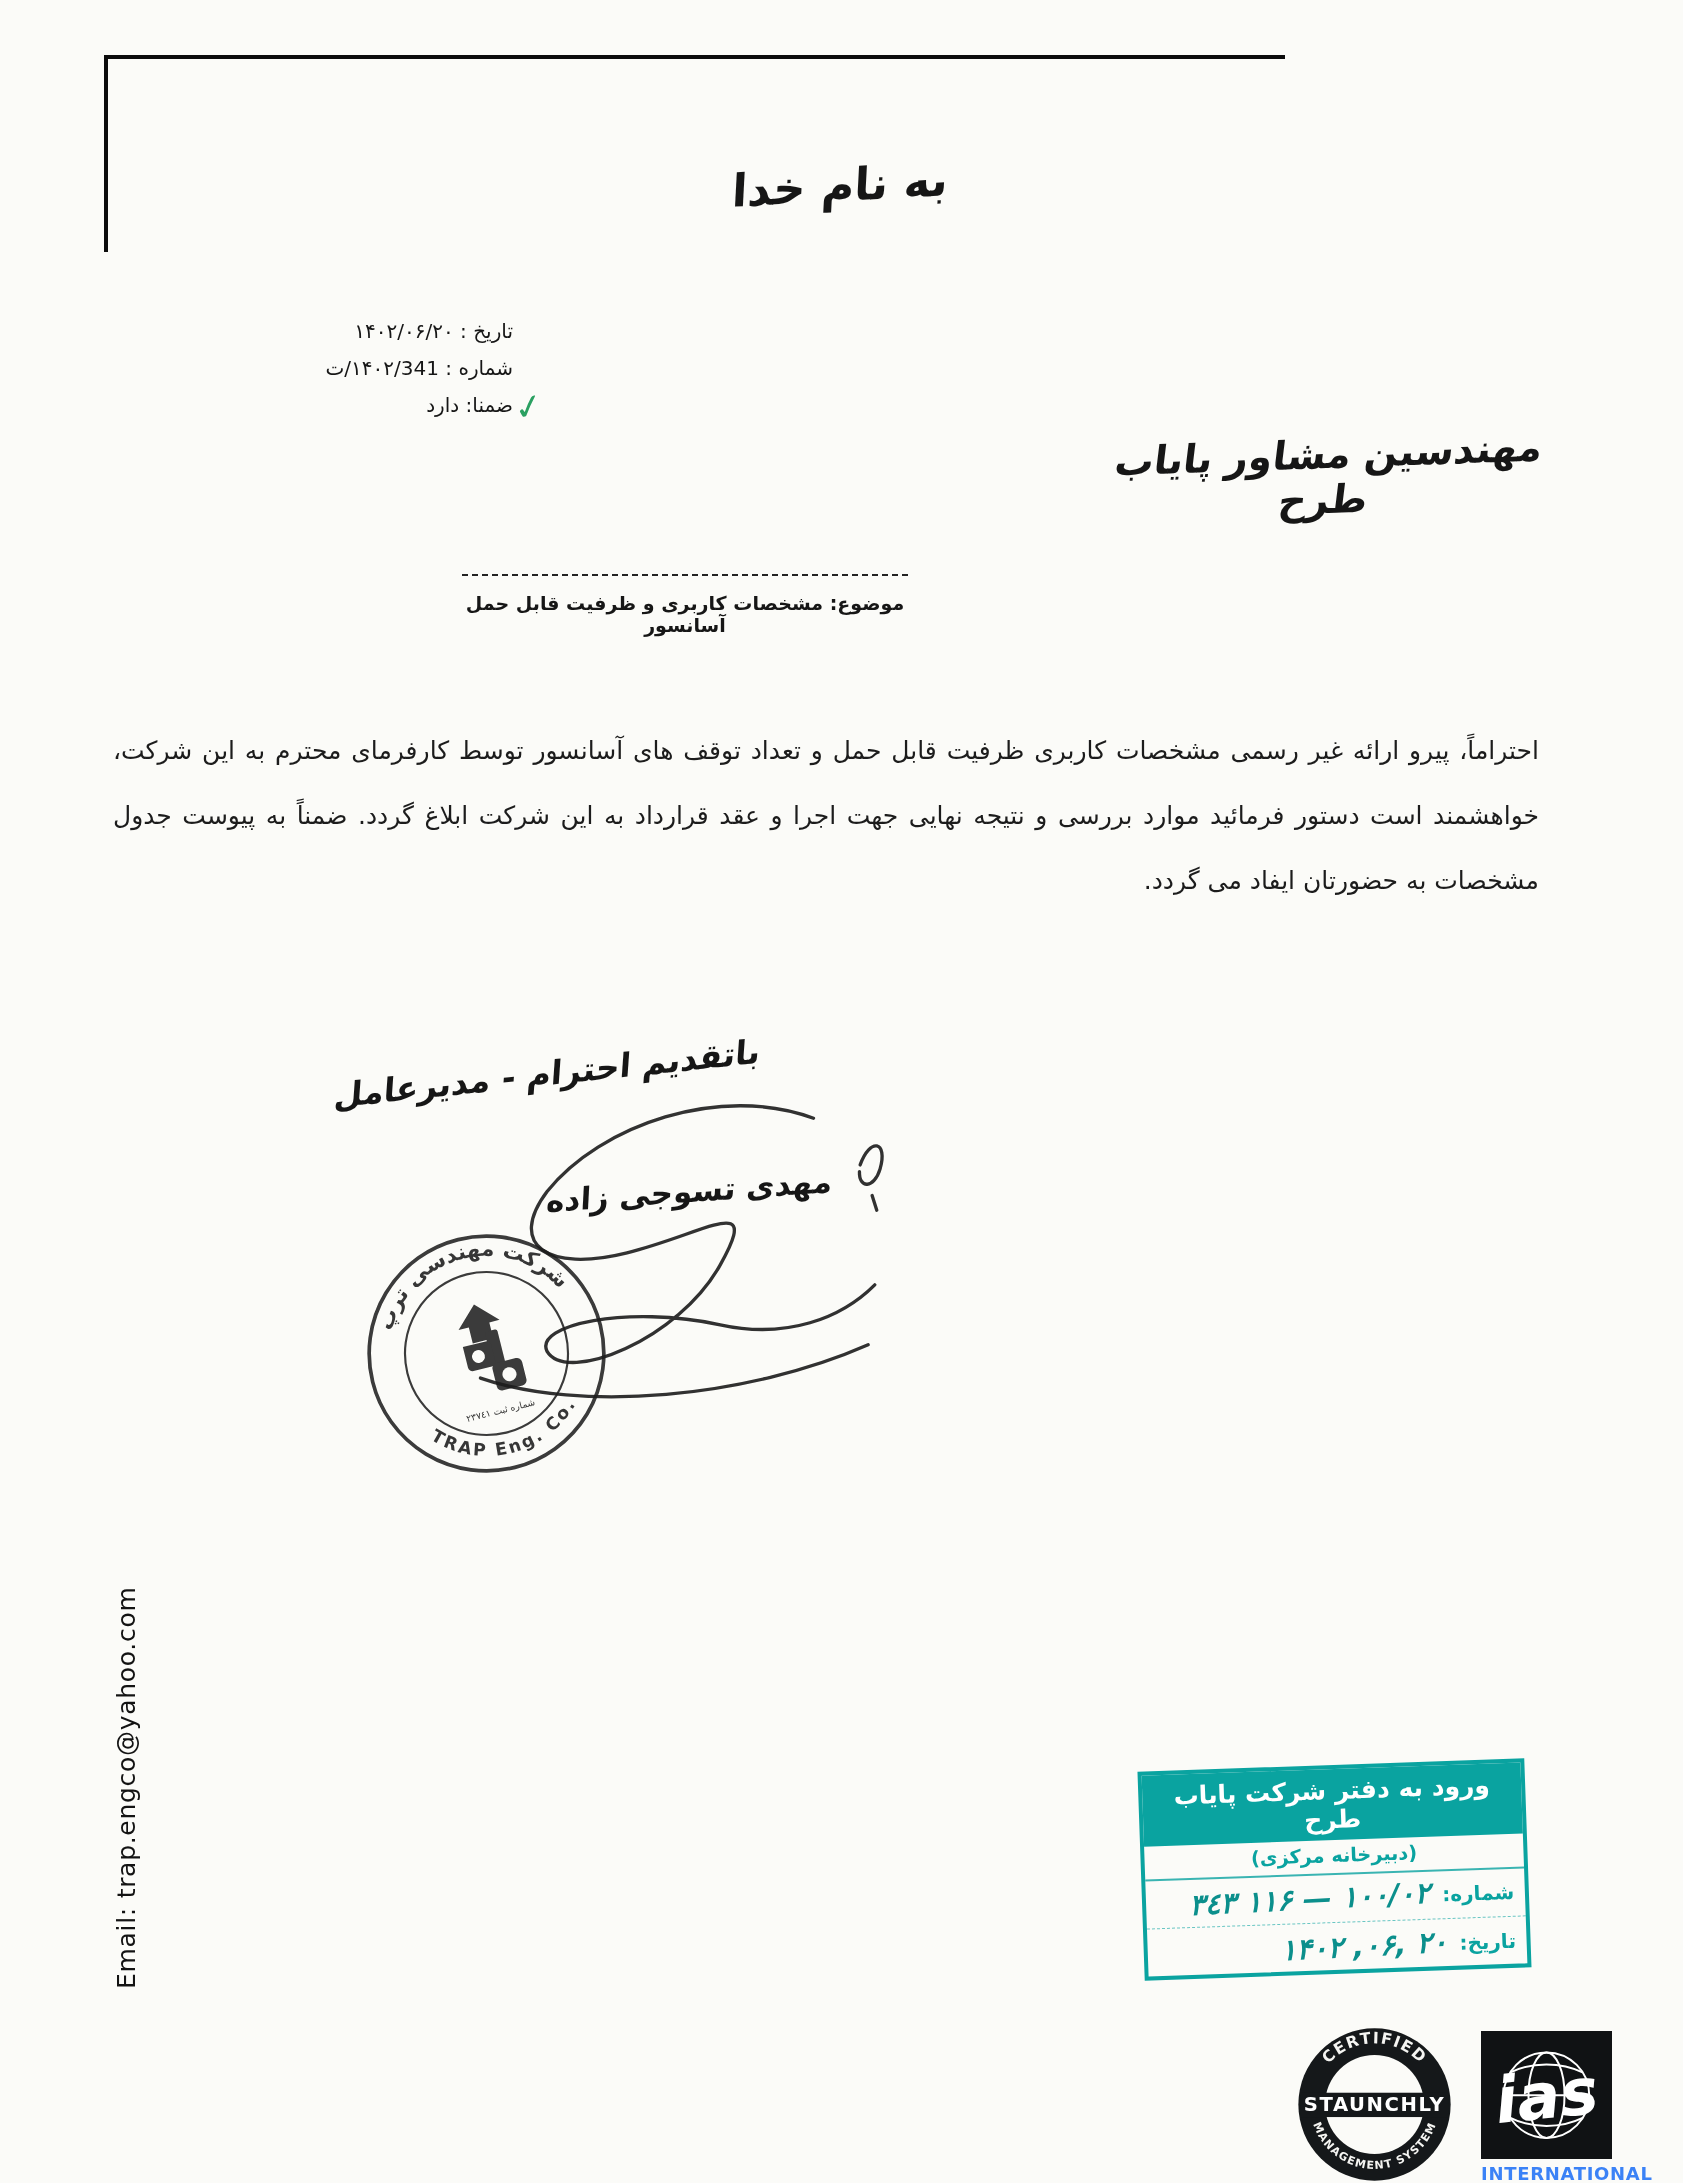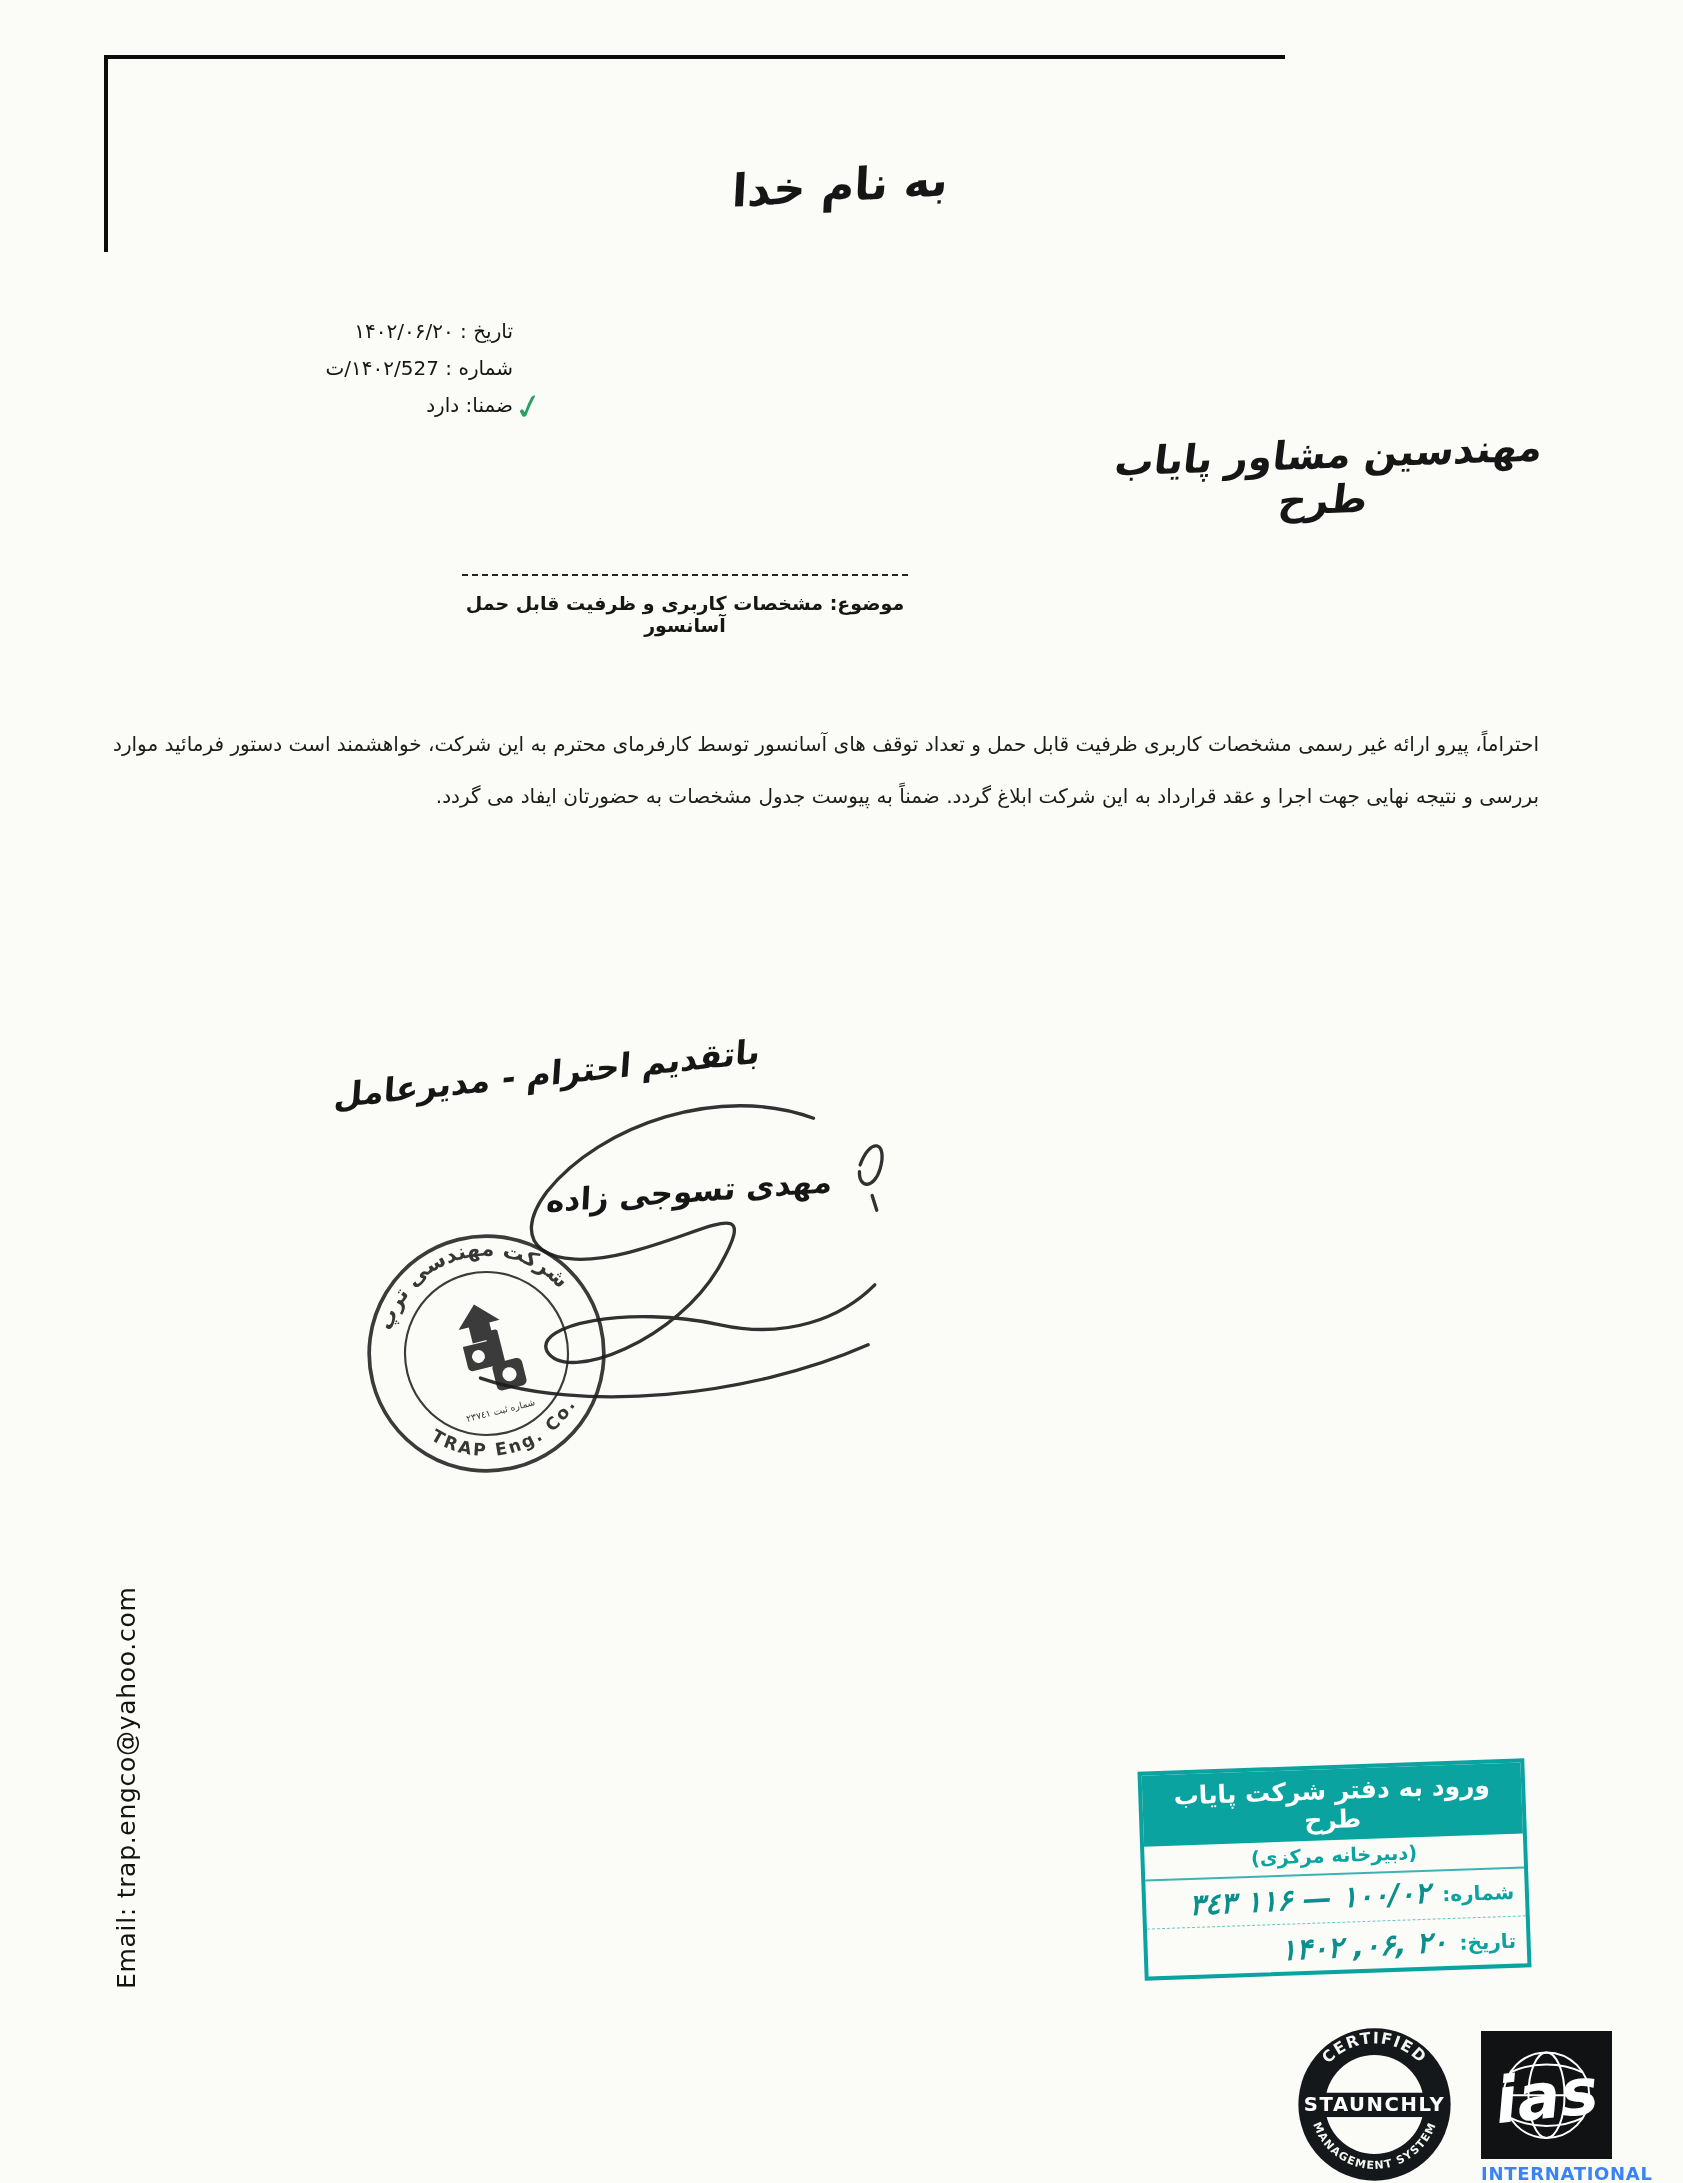--- a/index.html
+++ b/index.html
@@ -61,21 +61,21 @@
   
   .title-block { position:absolute; left:432px; top:563px; width:506px; direction:rtl; text-align:center; }
   .title { font-size:28px; font-weight:bold; }
   .dash-rule { width:88%; margin:10.7px auto 0; border-top:2.7px dashed #232323; }
   .subject { margin-top:16px; font-size:19px; font-weight:bold; }
 
   
   .body-text {
     position:absolute; left:113px; top:718px; width:1426px;
     direction:rtl; text-align:justify; text-align-last:right;
-    font-size:20px; line-height:2.6; color:#1c1c1c;
+    font-size:25px; line-height:2.6; color:#1c1c1c;
   }
   .body-text p + p { margin-top:12px; }
 
   
   .closing {
     position:absolute; left:333px; top:1054px;
     direction:rtl; font-size:33px; font-weight:bold;
     transform:rotate(-6deg) skewX(-10deg);
     white-space:nowrap;
   }
@@ -147,21 +147,21 @@
     </defs>
   </svg>
 
   <div class="scan-corner"></div>
 
   <div class="bismillah">به نام خدا</div>
 
 
   <div class="meta">
     <div>تاریخ : ۱۴۰۲/۰۶/۲۰</div>
-    <div>شماره : ۱۴۰۲/527/ت</div>
+    <div>شماره : ۱۴۰۲/341/ت</div>
     <div>ضمنا: دارد</div>
   </div>
   <div class="check">✓</div>
 
   <div class="recipient">مهندسین مشاور پایاب طرح</div>
 
   <div class="title-block">
     <div class="dash-rule"></div>
     <div class="subject">موضوع: مشخصات کاربری و ظرفیت قابل حمل آسانسور</div>
   </div>

